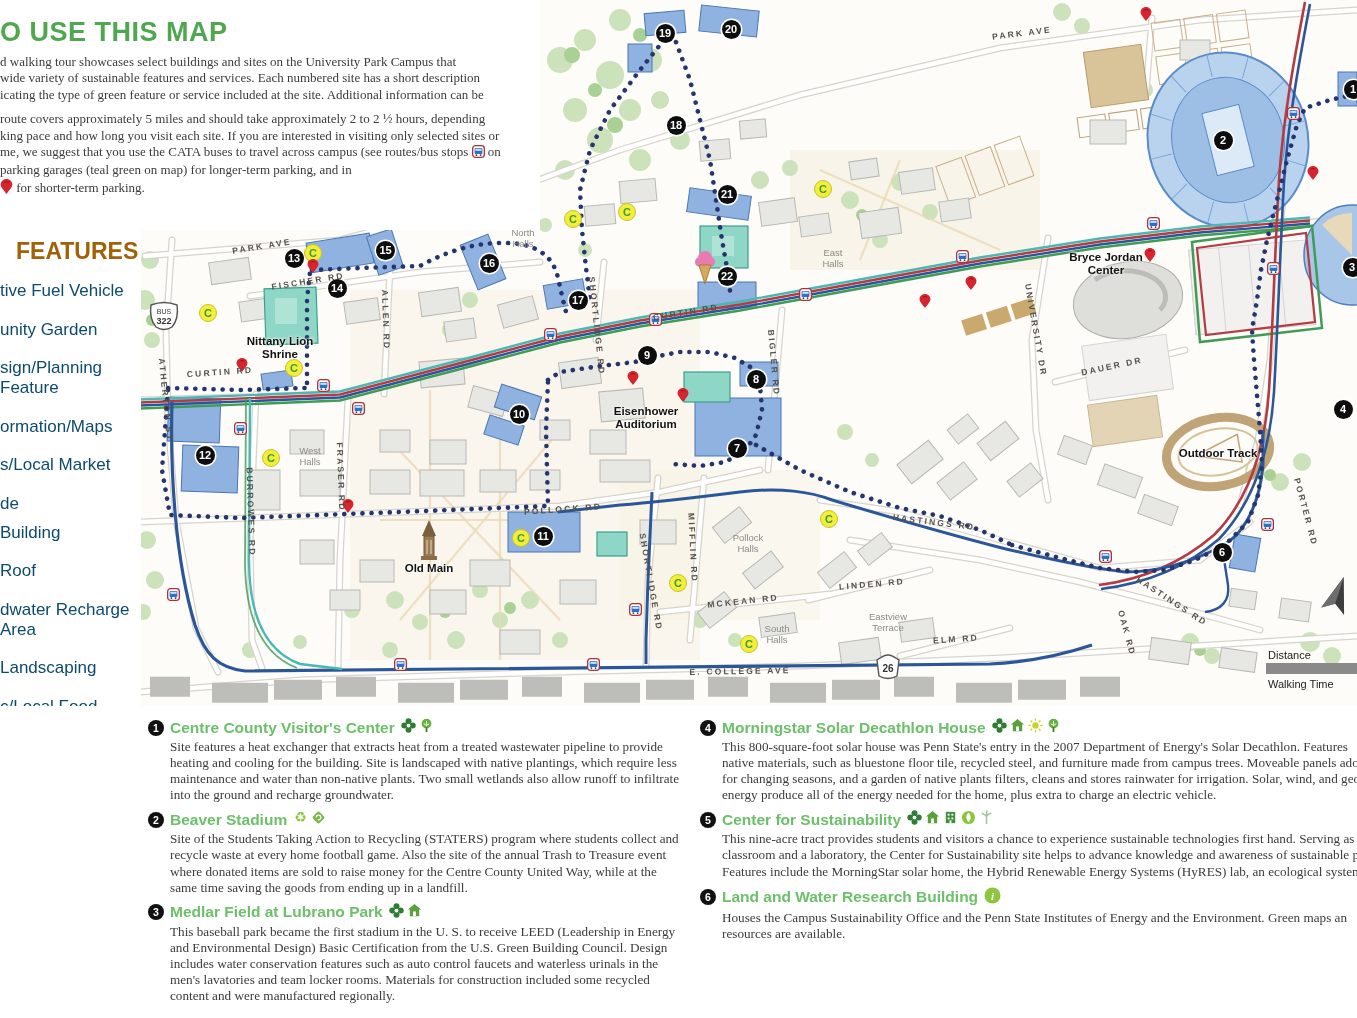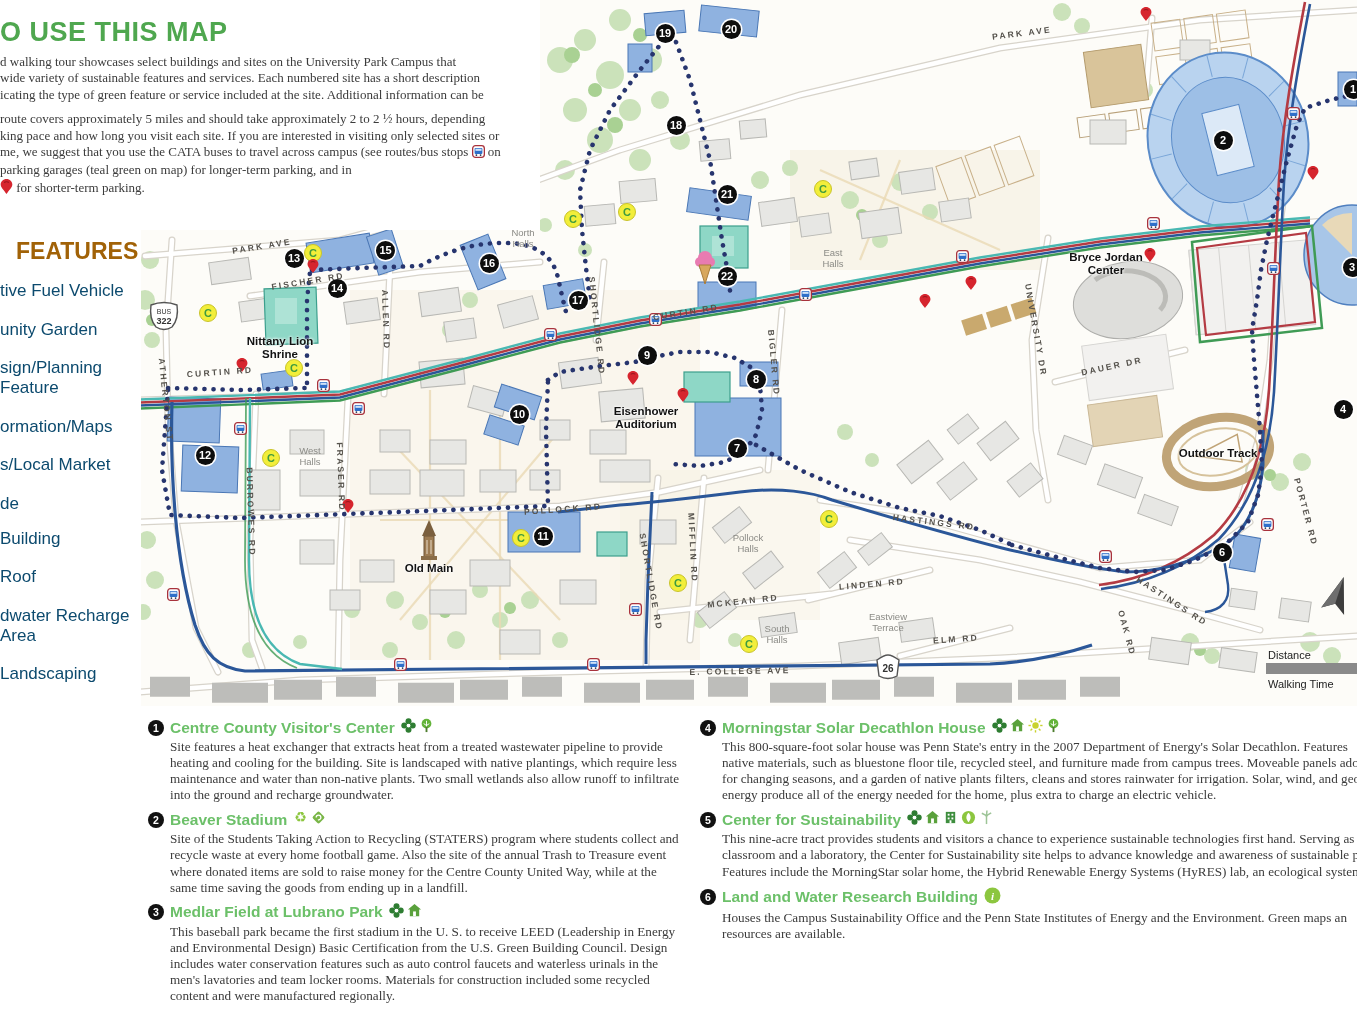--- a/index.html
+++ b/index.html
@@ -669,21 +669,21 @@
 
   <div id="sidebar" class="overlay" style="height:788px">
     <h2 class="green" style="margin-top:8px">FEATURES</h2>
     <div id="feat-list">
         <div class="feat-item" style="margin-top: 14px;">tive Fuel Vehicle</div>
         <div class="feat-item" style="margin-top: 18.5px;">unity Garden</div>
         <div class="feat-item" style="margin-top: 18.5px;">sign/Planning Feature</div>
         <div class="feat-item" style="margin-top: 18.5px;">ormation/Maps</div>
         <div class="feat-item" style="margin-top: 18.5px;">s/Local Market</div>
         <div class="feat-item" style="margin-top: 18.5px;">de</div>
-        <div class="feat-item" style="margin-top: 15px;">Building</div>
+        <div class="feat-item" style="margin-top: 9px;">Building</div>
         <div class="feat-item" style="margin-top: 18.5px;">Roof</div>
         <div class="feat-item" style="margin-top: 18.5px;">dwater Recharge Area</div>
         <div class="feat-item" style="margin-top: 18.5px;">Landscaping</div>
         <div class="feat-item" style="margin-top: 18.5px;">c/Local Food</div>
         <div class="feat-item" style="margin-top: 18.5px;">ransportation</div>
         <div class="feat-item" style="margin-top: 18.5px;">ant Habitat</div>
         <div class="feat-item" style="margin-top: 18.5px;">nergy</div>
         <div class="feat-item" style="margin-top: 18.5px;">ng</div>
         <div class="feat-item" style="margin-top: 18.5px;">Sale</div>
         <div class="feat-item" style="margin-top: 18.5px;">for Compost</div>

